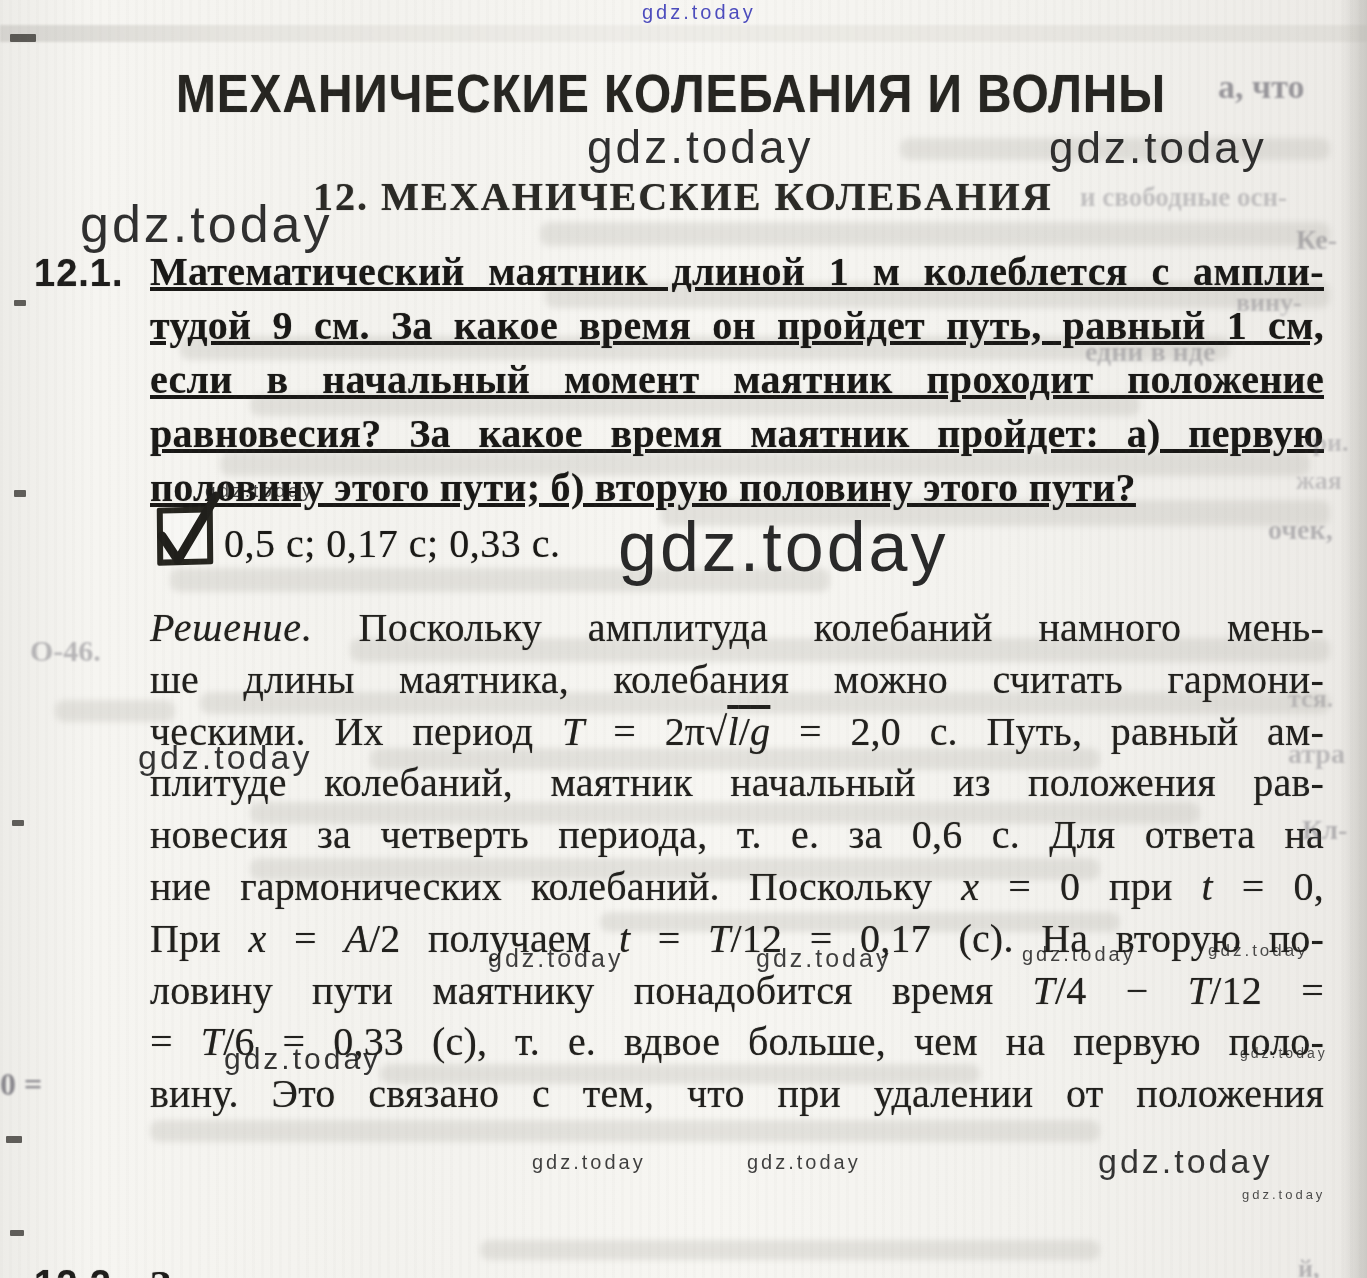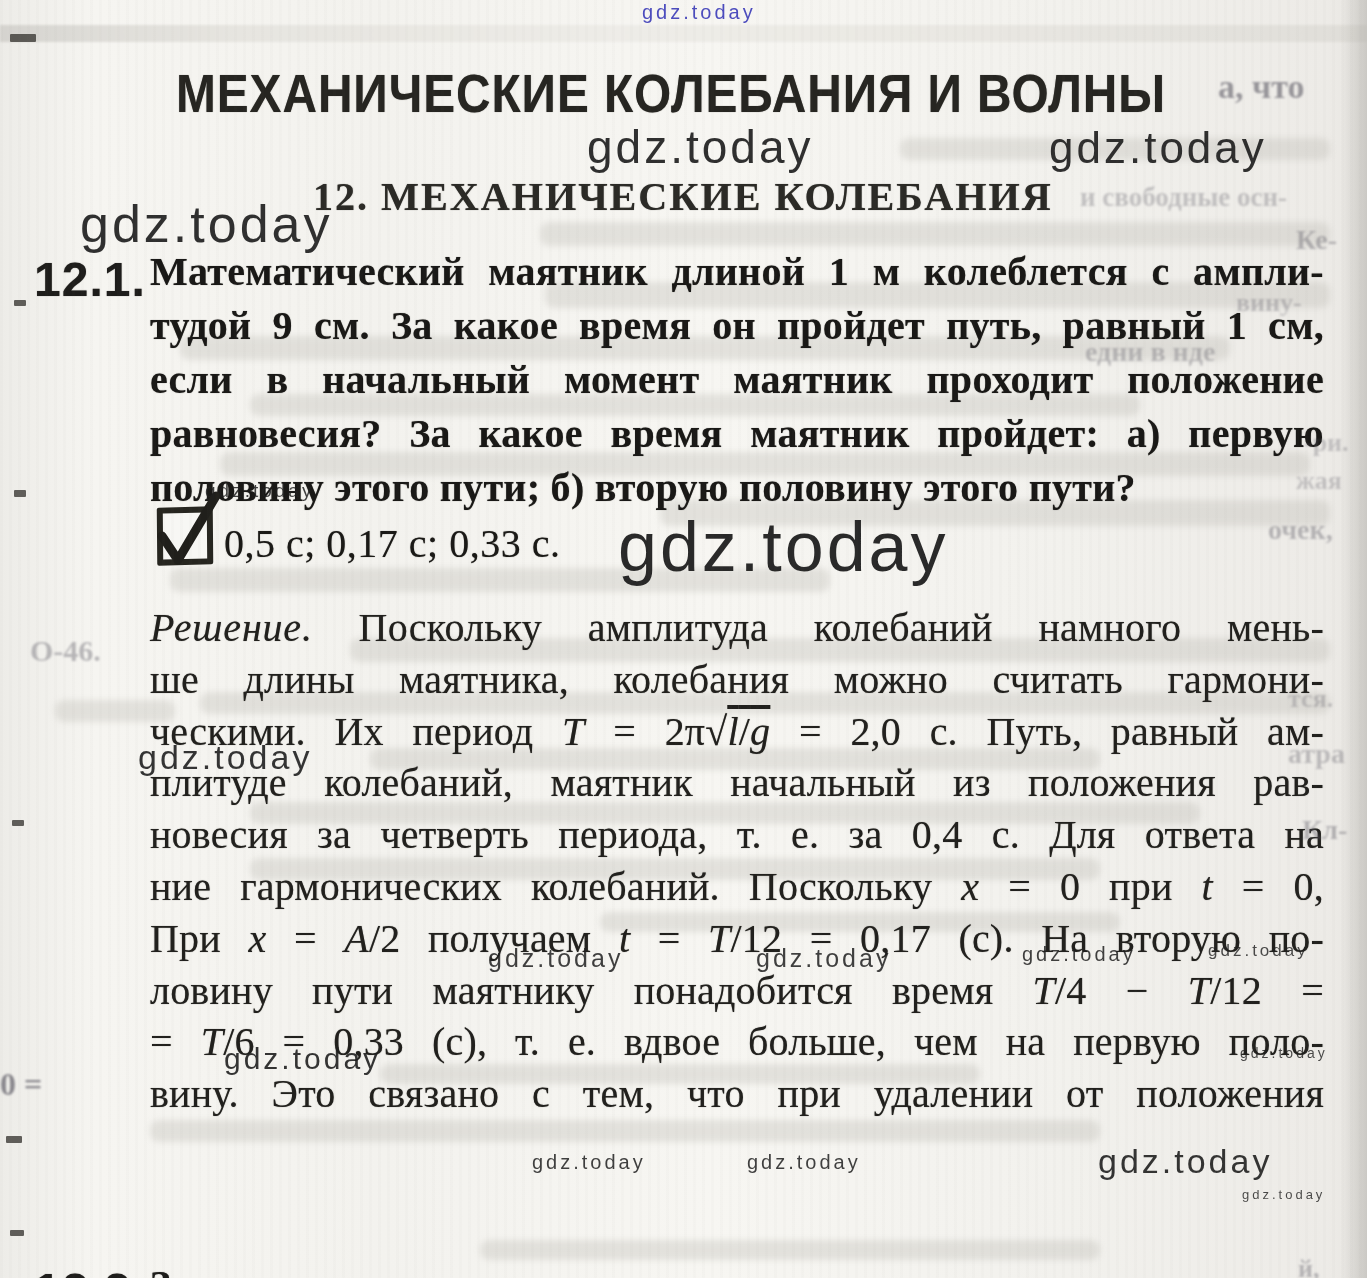--- a/index.html
+++ b/index.html
@@ -20,31 +20,31 @@
     font-family:"Liberation Sans",sans-serif;
     font-weight:700;font-size:52px;letter-spacing:1px;
     color:#262521;transform:scaleX(.92) scaleY(1.04);transform-origin:left top;
   }
   .h2{
     font-weight:700;font-size:41px;letter-spacing:2px;color:#2b2a26;
     transform:scaleX(.98);transform-origin:left top;
   }
   .pnum{
     font-family:"Liberation Sans",sans-serif;
-    font-weight:700;font-size:48px;color:#1e1d1b;letter-spacing:1px;text-align:center;
+    font-weight:700;font-size:38px;color:#1e1d1b;letter-spacing:1px;text-align:center;
   }
   .col{position:absolute;left:150px;width:1174px;}
   .line{
     white-space:normal;
     text-align:justify;text-align-last:justify;
     height:54px;overflow:visible;
   }
   .sol .line{height:51.8px;}
   .line.end{text-align:left;text-align-last:left;}
-  .prob{font-weight:700;font-size:40px;color:#191816;letter-spacing:.3px;}
+  .prob{font-weight:700;font-size:40px;color:#191816;letter-spacing:.3px;text-decoration:underline;}
   .sol{font-weight:400;font-size:40px;color:#21201d;letter-spacing:.2px;}
   .ital{font-style:italic;letter-spacing:.8px;}
   .v{font-style:italic;}
   .ovl{text-decoration:overline;}
 
   .checkbox{
     position:absolute;left:157px;top:507px;width:44px;height:46px;
     border:6px solid #26251f;border-radius:2px;
     transform:rotate(-1.5deg) skewX(-1deg);
     background:rgba(255,255,255,.25);
@@ -140,21 +140,21 @@
 
   <div class="col sol ink" style="top:604px;">
     <div class="line">
       <span class="ital">Решение.</span><span> Поскольку амплитуда колебаний намного мень-</span>
     </div>
     <div class="line">ше длины маятника, колебания можно считать гармони-</div>
     <div class="line">
       <span>ческими. Их период <i class="v">T</i> = 2π√</span><span class="ovl"><i class="v">l</i>/<i class="v">g</i></span><span> = 2,0 с. Путь, равный ам-</span>
     </div>
     <div class="line">плитуде колебаний, маятник начальный из положения рав-</div>
-    <div class="line">новесия за четверть периода, т. е. за 0,4 с. Для ответа на</div>
+    <div class="line">новесия за четверть периода, т. е. за 0,6 с. Для ответа на</div>
     <div class="line">ние гармонических колебаний. Поскольку <i class="v">x</i> = 0 при <i class="v">t</i> = 0,</div>
     <div class="line">При <i class="v">x</i> = <i class="v">A</i>/2 получаем <i class="v">t</i> = <i class="v">T</i>/12 = 0,17 (с). На вторую по-</div>
     <div class="line">ловину пути маятнику понадобится время <i class="v">T</i>/4 − <i class="v">T</i>/12 =</div>
     <div class="line">= <i class="v">T</i>/6 = 0,33 (с), т. е. вдвое больше, чем на первую поло-</div>
     <div class="line">вину. Это связано с тем, что при удалении от положения</div>
   </div>
 
   <div class="cutline">
     <span class="tex ink pnum" style="left:34px;top:2px;">12.2.</span>
     <span class="tex ink" style="left:150px;top:0px;font-weight:700;font-size:40px;">З</span>

